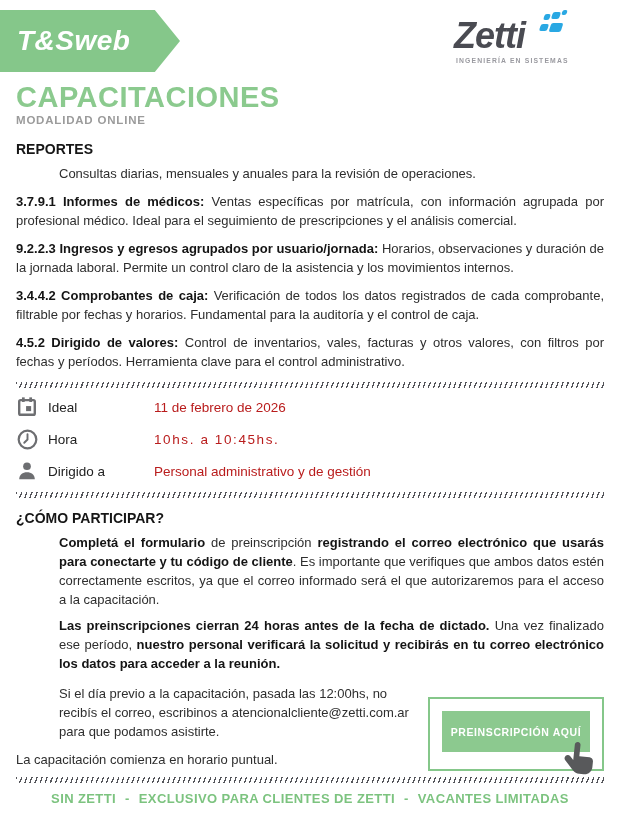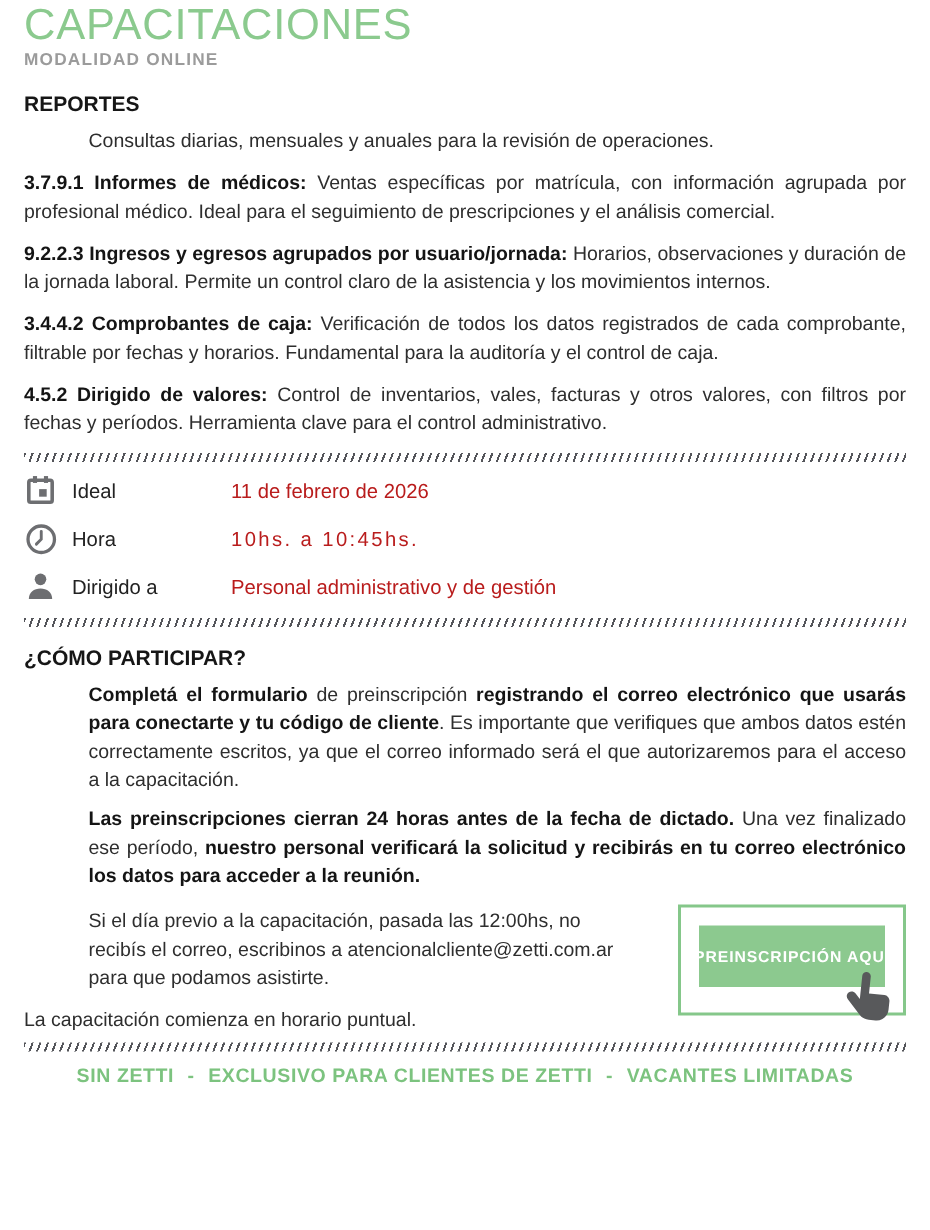--- a/index.html
+++ b/index.html
@@ -33,21 +33,21 @@
   }
   .zetti-squares { position: absolute; left: 88px; top: 0; width: 52px; height: 28px; }
   .zsq { position: absolute; background: #29a8e3; border-radius: 2px; transform: skewX(-18deg); }
   .zsq.a { left: 2px;  top: 14px; width: 8px;  height: 7px; }
   .zsq.b { left: 12px; top: 13px; width: 12px; height: 9px; }
   .zsq.c { left: 6px;  top: 4px;  width: 6px;  height: 6px; }
   .zsq.d { left: 14px; top: 2px;  width: 8px;  height: 7px; }
   .zsq.e { left: 24px; top: 0;    width: 5px;  height: 5px; }
 
   
-  .title { margin-top: 2px; font-size: 29px; line-height: 30px; font-weight: 400; color: #8bca8e; letter-spacing: .5px; }
+  .title { margin-top: 2px; font-size: 29px; line-height: 30px; font-weight: 700; color: #8bca8e; letter-spacing: .5px; }
   .subtitle { margin-top: 2px; font-size: 11.5px; font-weight: 700; color: #9b9b9b; letter-spacing: .8px; }
   .h2 { margin-top: 15px; font-size: 14px; line-height: 16px; font-weight: 700; color: #161616; }
 
   
   p { margin-top: 9px; font-size: 13px; line-height: 19px; color: #2e2e2e; }
   p.tight { margin-top: 7px; margin-left: 43px; }
   .just { text-align: justify; }
   b { color: #141414; }
 
   
@@ -60,41 +60,57 @@
   .details { margin-top: 4px; }
   .drow { display: flex; align-items: center; margin-top: 6px; height: 26px; }
   .dicon { flex: 0 0 32px; width: 32px; display: flex; align-items: center; }
   .dlabel { flex: 0 0 106px; width: 106px; font-size: 13.5px; color: #222; }
   .dvalue { font-size: 13.5px; color: #b91c1c; }
   .spaced { letter-spacing: 1.6px; }
 
   
   .bottom { display: flex; margin-top: 4px; }
   .bleft { flex: 0 0 412px; width: 412px; }
-  .cta-wrap { margin-left: auto; position: relative; width: 152px; height: 74px; margin-top: 6px; }
+  .cta-wrap { margin-left: auto; position: relative; width: 176px; height: 74px; margin-top: 20px; }
   .cta-outer { position: absolute; inset: 0; border: 2px solid #85c78a; background: #fff; cursor: pointer; }
   .cta-inner {
     position: absolute; left: 12px; right: 12px; top: 12px; bottom: 17px;
     background: #8cc98f; display: flex; align-items: center; justify-content: center;
   }
   .cta-label { color: #fff; font-weight: 700; font-size: 10.5px; letter-spacing: .6px; white-space: nowrap; }
   .hand { position: absolute; right: 4px; bottom: -8px; width: 38px; height: 38px; transform: rotate(6deg); }
 
   
   .footer {
     margin-top: 8px; text-align: center; font-size: 13px; font-weight: 700;
     color: #7cc37f; letter-spacing: .4px;
   }
   .dash { margin: 0 9px; }
 </style>
 </head>
 <body>
 
 <div class="page">
 
+  <div class="topbar">
+    <div class="flag">
+      <span class="flag-text">T&amp;Sweb</span>
+    </div>
+    <div class="zetti">
+      <div class="zetti-squares">
+        <span class="zsq a"></span>
+        <span class="zsq b"></span>
+        <span class="zsq c"></span>
+        <span class="zsq d"></span>
+        <span class="zsq e"></span>
+      </div>
+      <div class="zetti-word">Zetti</div>
+      <div class="zetti-tag">INGENIERÍA EN SISTEMAS</div>
+    </div>
+  </div>
 
   <div class="content">
 
     <div class="title">CAPACITACIONES</div>
     <div class="subtitle">MODALIDAD ONLINE</div>
 
     <div class="h2">REPORTES</div>
     <p class="tight">Consultas diarias, mensuales y anuales para la revisión de operaciones.</p>
     <p class="just"><b>3.7.9.1 Informes de médicos:</b><span> Ventas específicas por matrícula, con información agrupada por profesional médico. Ideal para el seguimiento de prescripciones y el análisis comercial.</span></p>
     <p class="just"><b>9.2.2.3 Ingresos y egresos agrupados por usuario/jornada:</b><span> Horarios, observaciones y duración de la jornada laboral. Permite un control claro de la asistencia y los movimientos internos.</span></p>

